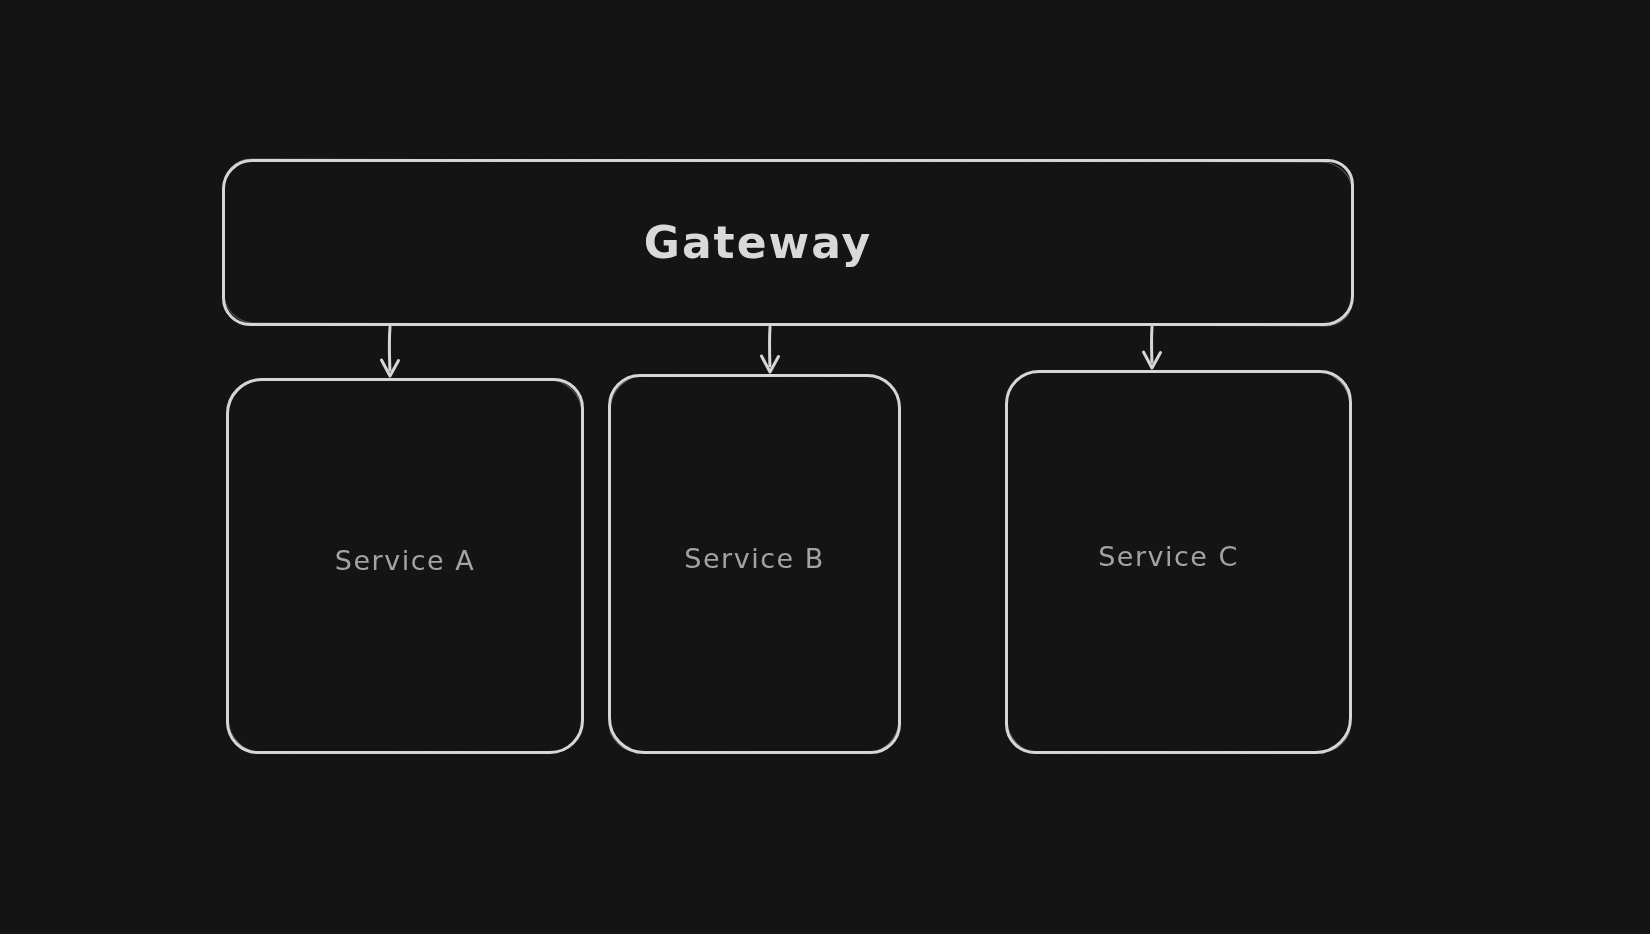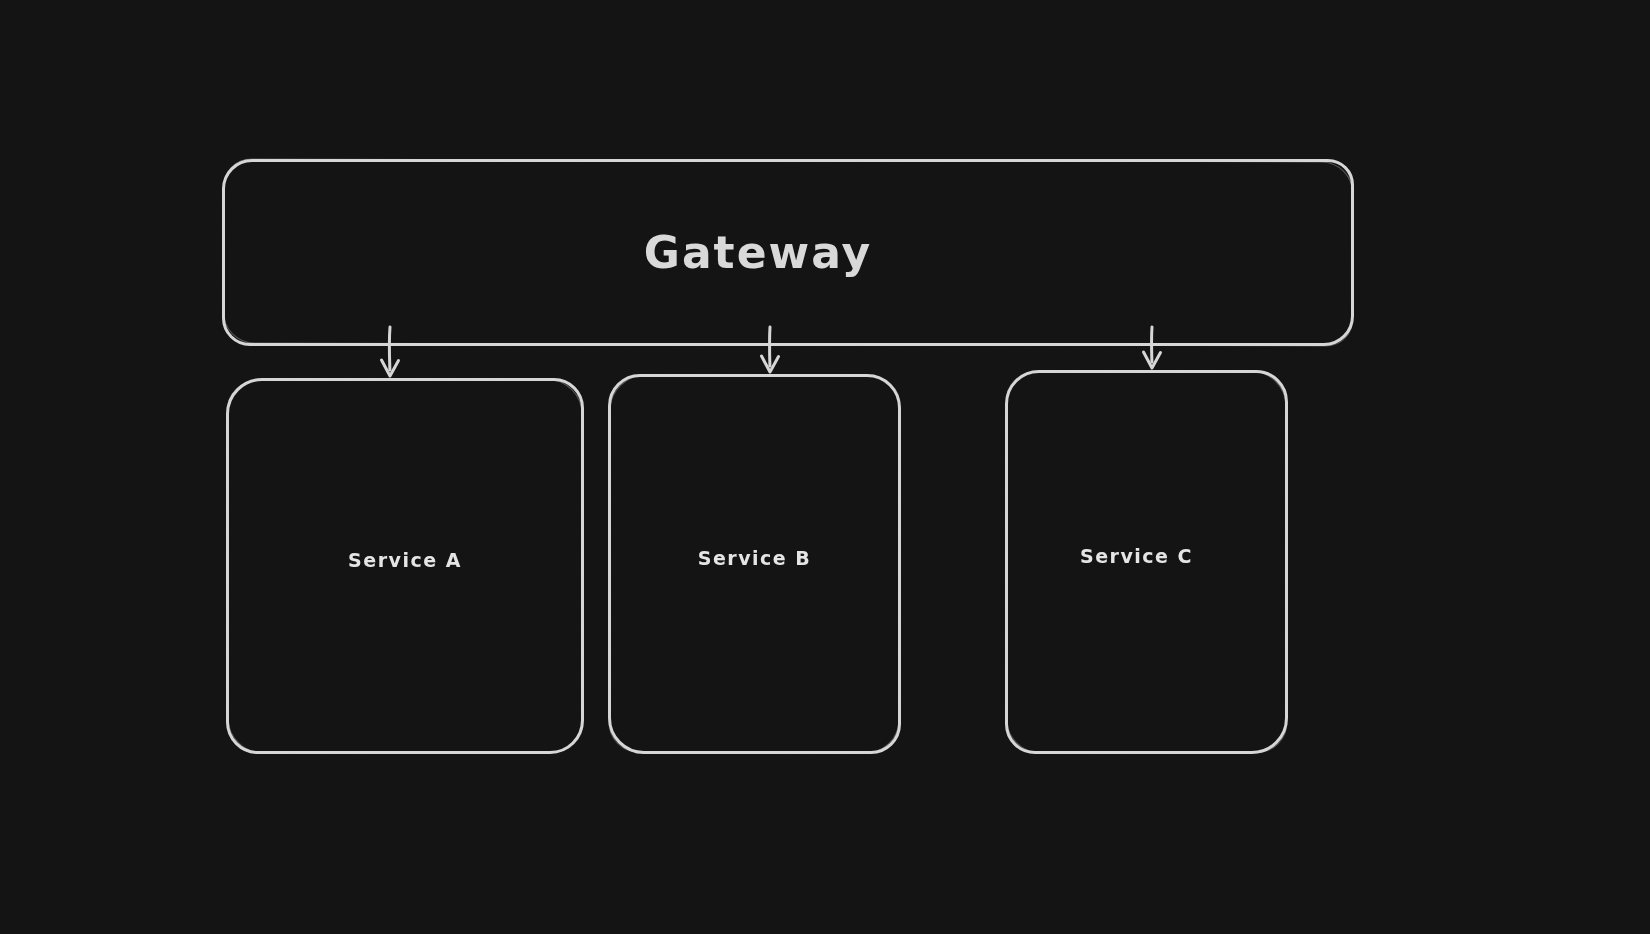--- a/index.html
+++ b/index.html
@@ -30,50 +30,50 @@
   .node::after {
     content: "";
     position: absolute;
     inset: -2px;
     border: 1.5px solid var(--stroke);
     opacity: 0.35;
     pointer-events: none;
     transform: rotate(0.15deg);
   }
   .node-gateway {
-    left: 222px; top: 159px; width: 1132px; height: 187px;
+    left: 222px; top: 159px; width: 1132px; height: 167px;
     border-radius: 30px 26px 30px 28px;
   }
   .node-gateway::after { border-radius: 28px 32px 26px 32px; }
   .node-gateway .node-label {
     font-size: 44px;
     font-weight: 700;
     letter-spacing: 2px;
     transform: translateX(-30px);
   }
   .node-service-a {
     left: 226px; top: 378px; width: 358px; height: 376px;
     border-radius: 36px 30px 34px 32px;
   }
   .node-service-a::after { border-radius: 32px 36px 30px 36px; transform: rotate(-0.15deg); }
   .node-service-b {
     left: 608px; top: 374px; width: 293px; height: 380px;
     border-radius: 32px 34px 30px 36px;
   }
   .node-service-b::after { border-radius: 36px 30px 34px 30px; }
   .node-service-c {
-    left: 1005px; top: 370px; width: 283px; height: 384px;
+    left: 1005px; top: 370px; width: 347px; height: 384px;
     border-radius: 34px 32px 36px 30px;
   }
   .node-service-c::after { border-radius: 30px 36px 30px 34px; transform: rotate(-0.12deg); }
   .service-label {
-    font-size: 19px;
-    font-weight: 700;
+    font-size: 27px;
+    font-weight: 400;
     letter-spacing: 1.5px;
-    color: #e5e5e5;
+    color: #a3a3a3;
     transform: translateY(-6px);
   }
   .node-service-c .service-label { transform: translate(-10px, -6px); }
   .edge {
     position: absolute;
     overflow: visible;
   }
   .edge path {
     stroke: var(--stroke);
     stroke-width: 3;

